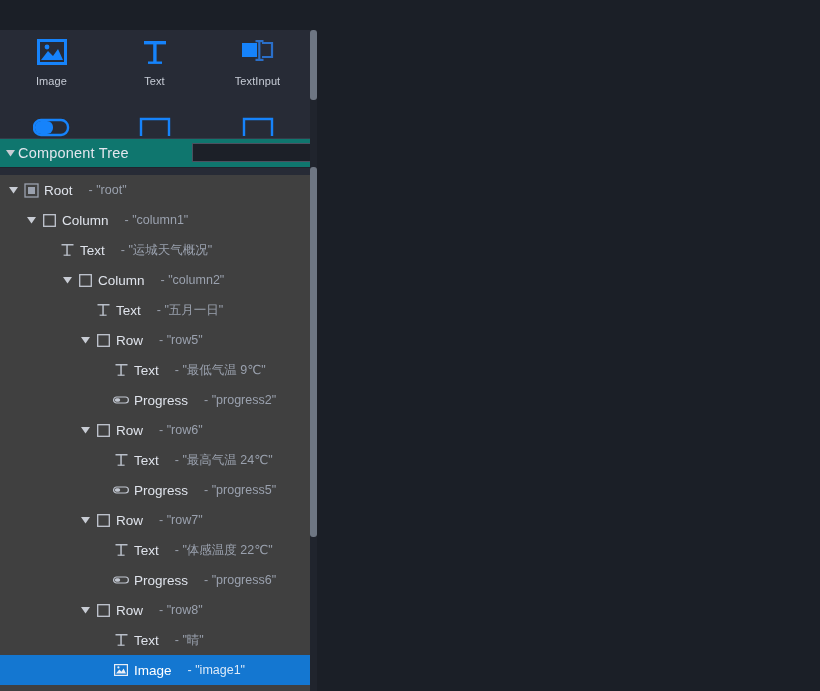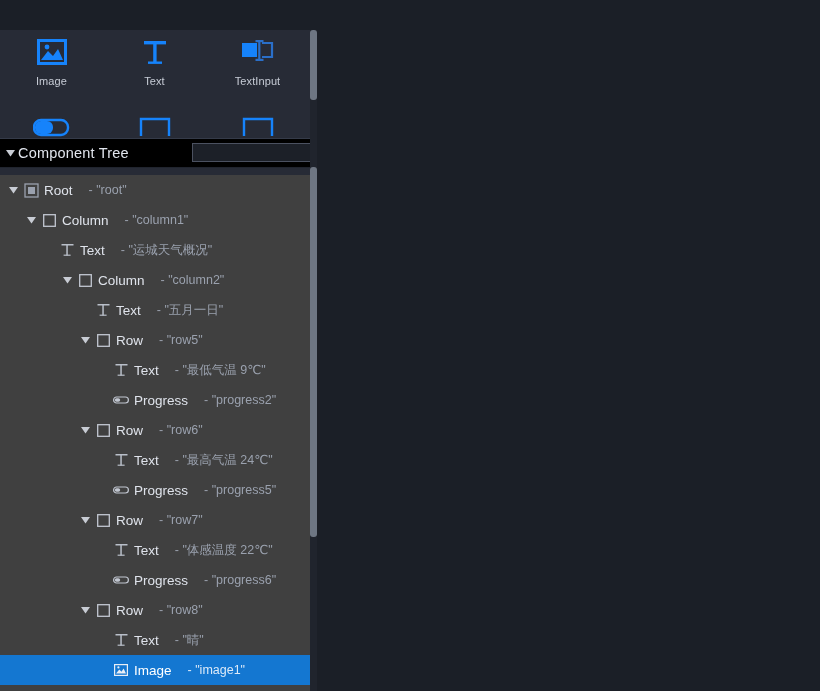--- a/index.html
+++ b/index.html
@@ -66,21 +66,21 @@
     color: #c7ccd6;
     letter-spacing: 0.1px;
   }
 
   
   .tree-header {
     position: absolute;
     left: 0; top: 108px;
     width: 317px;
     height: 28px;
-    background: #000000;
+    background: #0f766e;
     border-top: 1px solid #353b49;
     border-bottom: 1px solid #20242e;
     display: flex;
     align-items: center;
   }
   .tree-caret {
     width: 16px;
     margin-left: 2px;
     display: flex;
     align-items: center;

